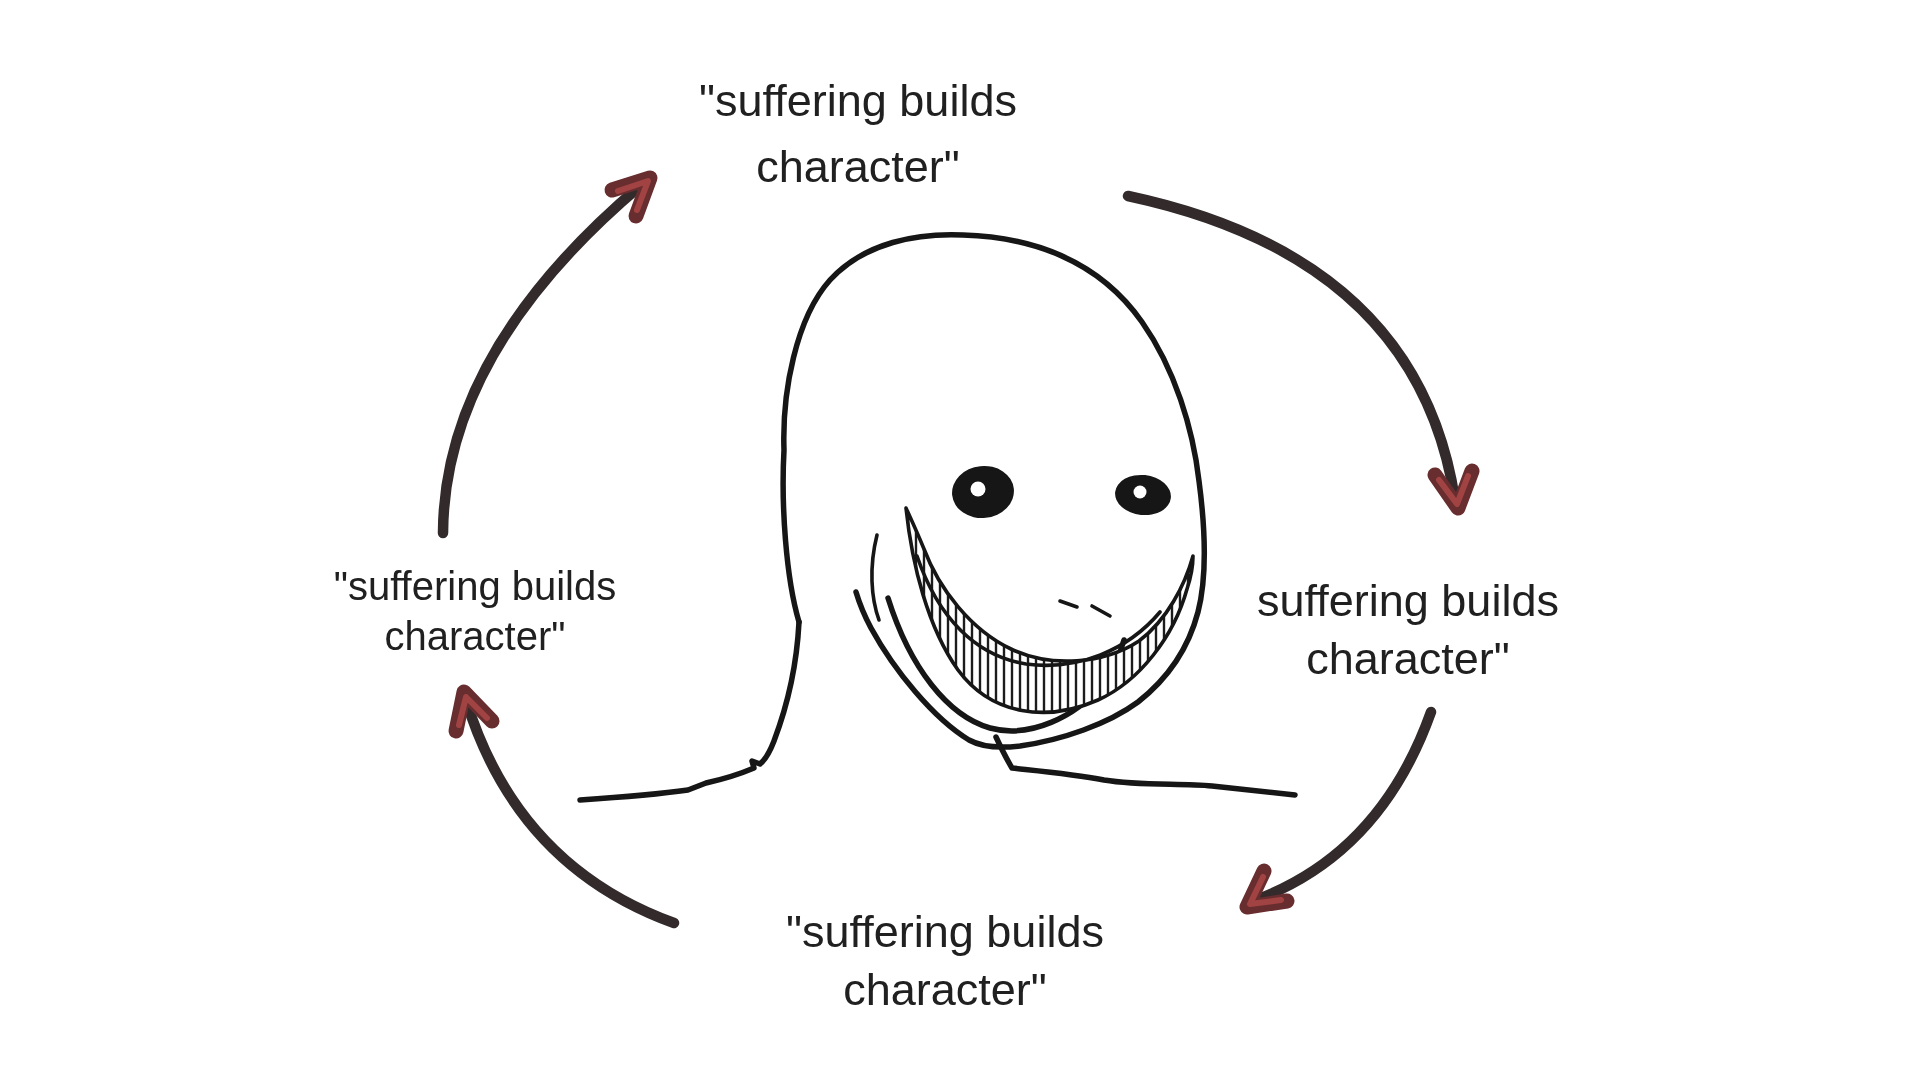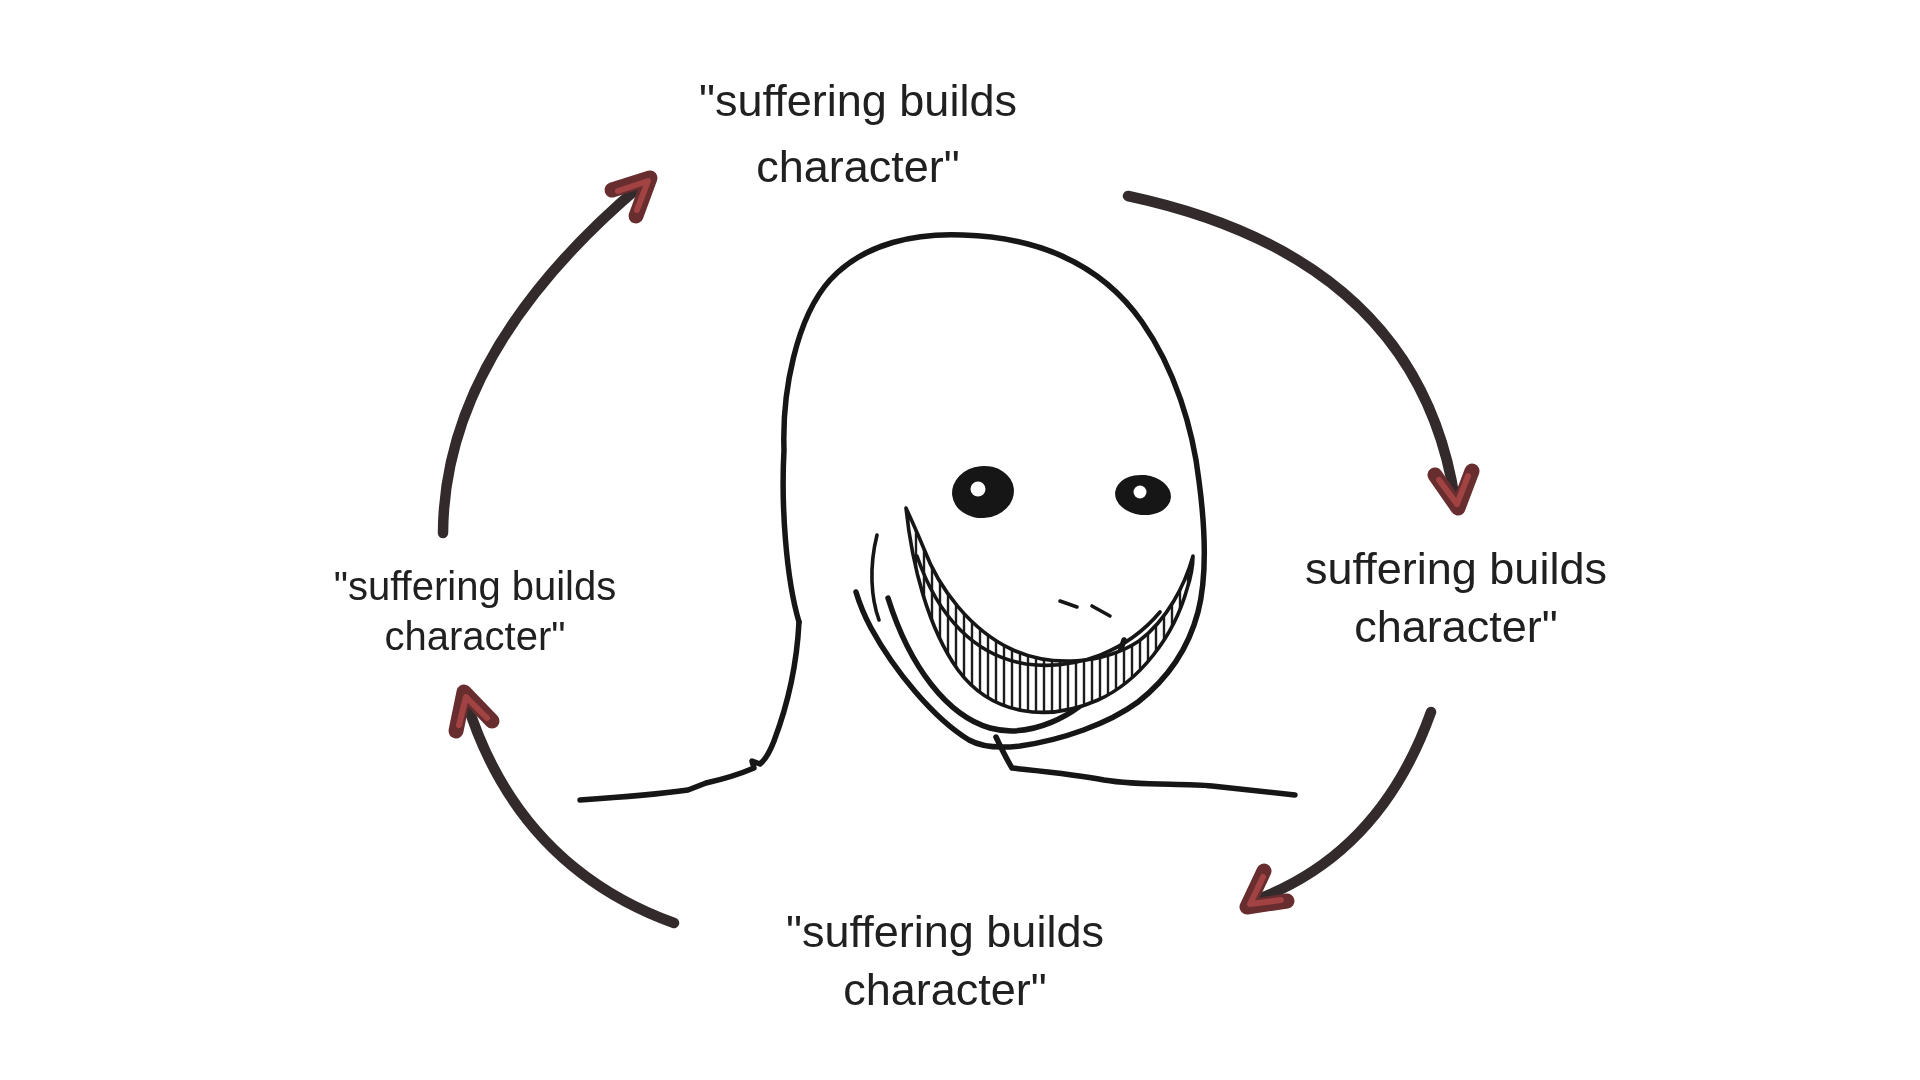--- a/index.html
+++ b/index.html
@@ -5,21 +5,21 @@
   :root{
     --background:#ffffff; --text:#202020; --arrow-shaft:#322a2b;
     --arrow-head:#682d2e; --arrow-head-accent:#a24343; --line-art:#161616;
   }
   *{margin:0;padding:0;box-sizing:border-box;}
   html,body{width:1920px;height:1080px;overflow:hidden;}
   body{background:var(--background);font-family:"Liberation Sans",sans-serif;}
   .stage{position:absolute;inset:0;width:1920px;height:1080px;background:var(--background);}
   .label{position:absolute;color:var(--text);text-align:center;transform:translateX(-50%);white-space:nowrap;}
   .label-top   {left:858px; top:68px;  font-size:45px;line-height:66px;}
-  .label-right {left:1408px;top:540px; font-size:45px;line-height:58px;margin-left:48px;}
+  .label-right {left:1408px;top:572px; font-size:45px;line-height:58px;}
   .label-bottom{left:945px; top:903px; font-size:45px;line-height:58px;}
   .label-left  {left:475px; top:561px; font-size:40px;line-height:50px;}
   svg{position:absolute;inset:0;}
   .shaft{fill:none;stroke:var(--arrow-shaft);stroke-width:10.5;stroke-linecap:round;}
   .head {fill:none;stroke:var(--arrow-head);stroke-width:15;stroke-linecap:round;stroke-linejoin:round;}
   .head2{fill:none;stroke:var(--arrow-head-accent);stroke-width:6;stroke-linecap:round;stroke-linejoin:round;}
   .art  {fill:none;stroke:var(--line-art);stroke-width:5.5;stroke-linecap:round;stroke-linejoin:round;}
   .art-thin{fill:none;stroke:var(--line-art);stroke-width:3.6;stroke-linecap:round;stroke-linejoin:round;}
   .eye{fill:var(--line-art);stroke:none;}
   .pupil{fill:#ffffff;stroke:none;}

